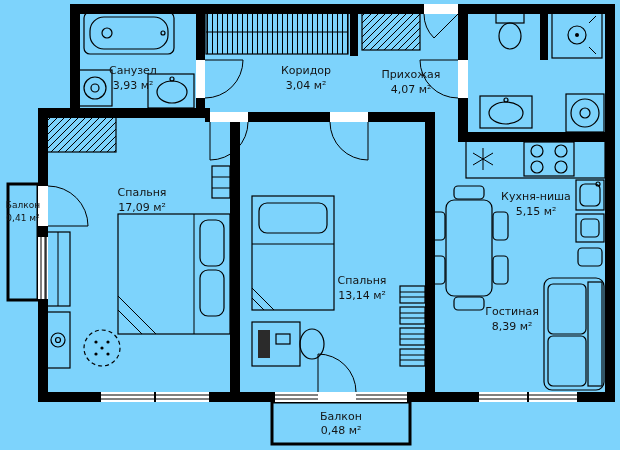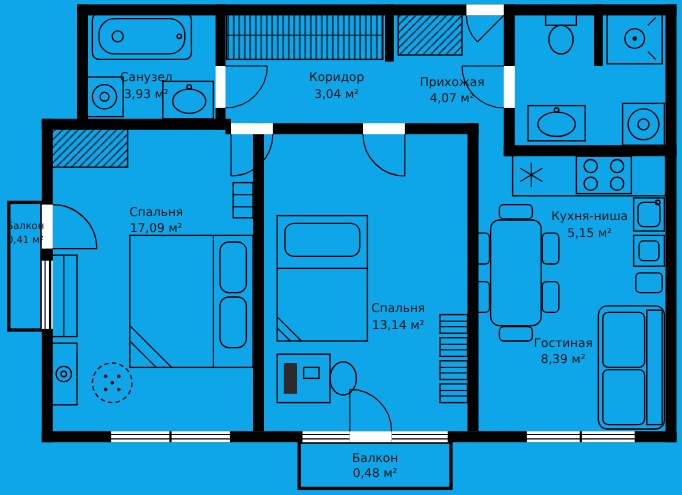--- a/index.html
+++ b/index.html
@@ -1,17 +1,17 @@
 <!DOCTYPE html>
 <html><head>
 <meta charset="utf-8">
 <style>
   html,body{margin:0;padding:0;background:#ffffff;}
   .stage{
-    width:620px;height:450px;position:relative;background:#0ea5e9;
+    width:620px;height:450px;position:relative;background:#7dd3fc;
     font-family:"DejaVu Sans", sans-serif;overflow:hidden;
   }
   svg{display:block;}
   .lbl{font-family:"DejaVu Sans",sans-serif;font-size:11px;fill:#141414;}
   .lbl-sm{font-family:"DejaVu Sans",sans-serif;font-size:9px;fill:#141414;}
   .wall{fill:#000;stroke:none;}
   .thin{fill:none;stroke:#000;stroke-width:1.2;}
   .hair{fill:none;stroke:#000;stroke-width:1;}
   .open{fill:#fff;stroke:none;}
   .balc{fill:none;stroke:#000;stroke-width:3;}

